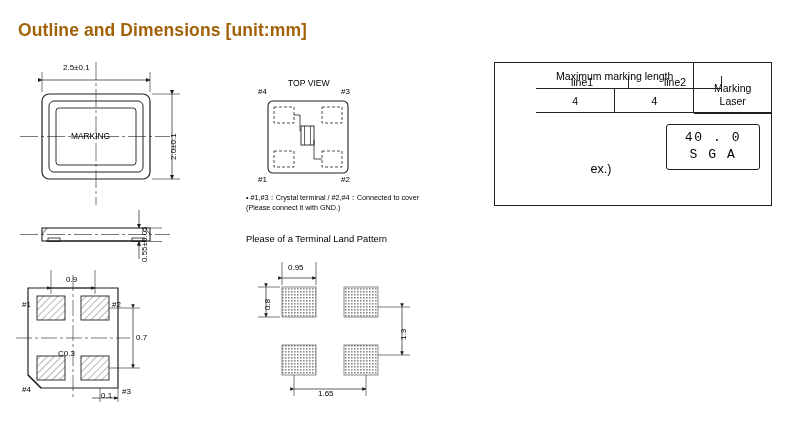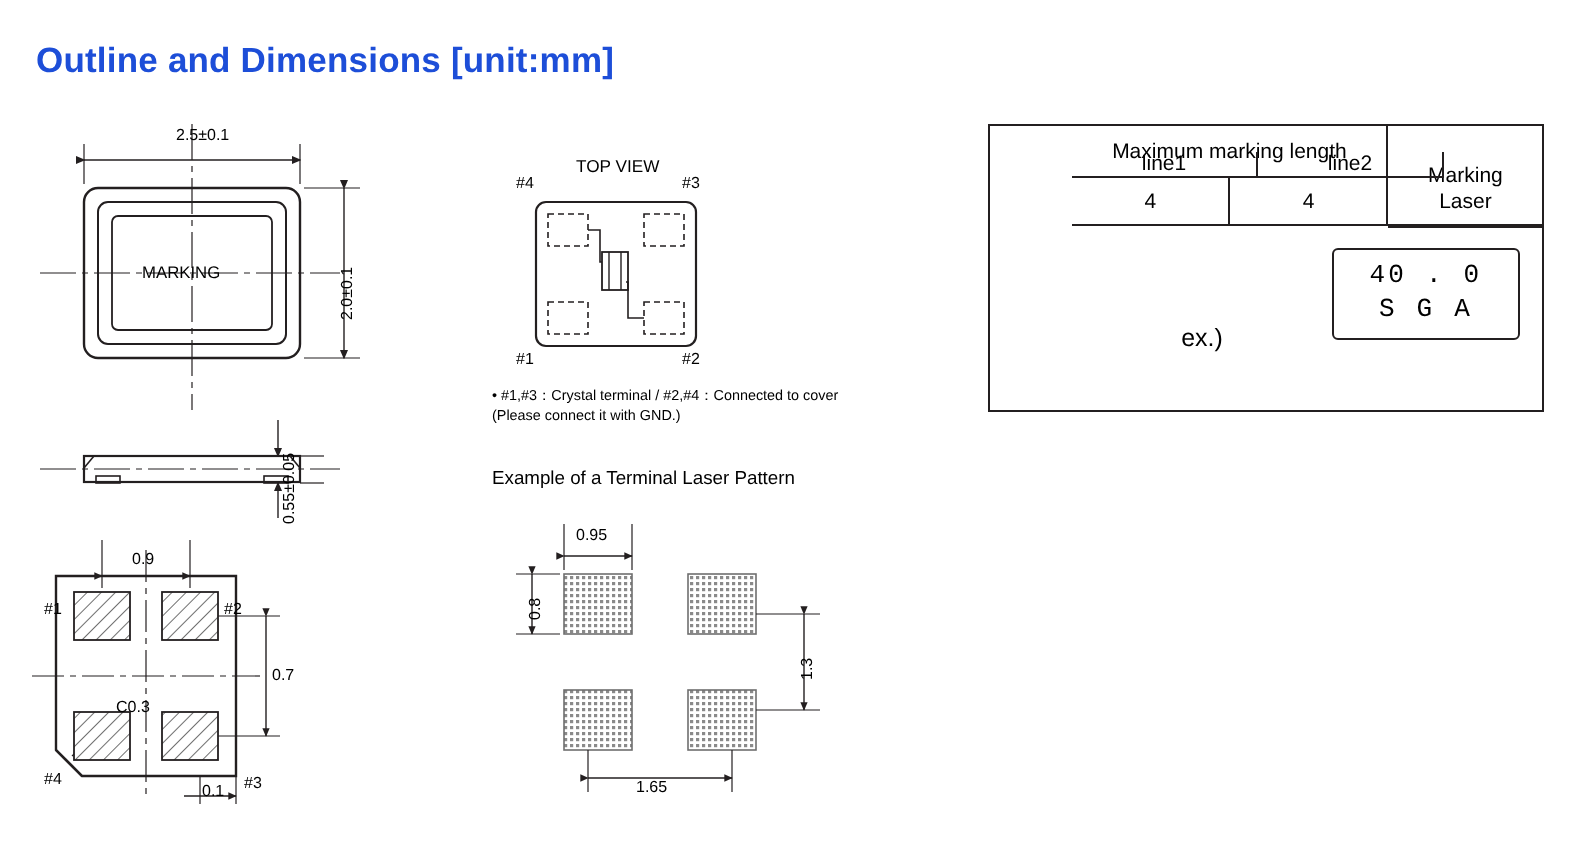--- a/index.html
+++ b/index.html
@@ -19,21 +19,21 @@
     position: absolute;
     left: 0; top: 0;
     width: 785px; height: 429px;
   }
   #title {
     position: absolute;
     left: 18px;
     top: 20px;
     font-size: 17.5px;
     font-weight: bold;
-    color: #1d4ed8;
+    color: #a16207;
     letter-spacing: 0.1px;
     white-space: nowrap;
   }
   .lbl {
     position: absolute;
     font-size: 8px;
     white-space: nowrap;
     line-height: 1;
   }
   .lbl.v {
@@ -216,21 +216,21 @@
       <line x1="378" y1="355" x2="410" y2="355" stroke-width="0.6"></line>
       <line x1="402" y1="307" x2="402" y2="355" stroke-width="0.7" marker-start="url(#arS)" marker-end="url(#arS)"></line>
 
       <line x1="294" y1="375" x2="294" y2="396" stroke-width="0.6"></line>
       <line x1="366" y1="375" x2="366" y2="396" stroke-width="0.6"></line>
       <line x1="294" y1="389" x2="366" y2="389" stroke-width="0.7" marker-start="url(#arS)" marker-end="url(#arS)"></line>
 
     </g>
   </svg>
 
-  <div class="lbl" style="left:88px; top:64px;text-align:center;">2.5±0.1</div>
+  <div class="lbl" style="left:63px; top:64px;text-align:center;">2.5±0.1</div>
   <div class="lbl v" style="left:170px; top:160px;">2.0±0.1</div>
   <div class="lbl" style="left:71px; top:132px; font-size:8.4px;">MARKING</div>
   <div class="lbl v" style="left:141px; top:262px;">0.55±0.05</div>
 
   <div class="lbl" style="left:22px; top:301px;">#1</div>
   <div class="lbl" style="left:112px; top:301px;">#2</div>
   <div class="lbl" style="left:22px; top:386px;">#4</div>
   <div class="lbl" style="left:122px; top:388px;">#3</div>
   <div class="lbl" style="left:66px; top:276px;">0.9</div>
   <div class="lbl" style="left:136px; top:334px;">0.7</div>
@@ -238,21 +238,21 @@
   <div class="lbl" style="left:101px; top:392px;">0.1</div>
 
   <div class="lbl" style="left:288px; top:79px; font-size:8.6px;">TOP VIEW</div>
   <div class="lbl" style="left:258px; top:88px;">#4</div>
   <div class="lbl" style="left:341px; top:88px;">#3</div>
   <div class="lbl" style="left:258px; top:176px;">#1</div>
   <div class="lbl" style="left:341px; top:176px;">#2</div>
   <div class="note" style="left:246px; top:193px;">• #1,#3：Crystal terminal / #2,#4：Connected to cover</div>
   <div class="note" style="left:246px; top:203px;">(Please connect it with GND.)</div>
 
-  <div class="lbl" style="left:246px; top:234px; font-size:9.4px;">Example of a Terminal Laser Pattern</div>
+  <div class="lbl" style="left:246px; top:234px; font-size:9.4px;">Please of a Terminal Land Pattern</div>
   <div class="lbl" style="left:288px; top:264px;">0.95</div>
   <div class="lbl v" style="left:264px; top:310px;">0.8</div>
   <div class="lbl v" style="left:400px; top:340px;">1.3</div>
   <div class="lbl" style="left:318px; top:390px;">1.65</div>
 
   <div id="mark-table">
     <div class="row1">
       <div class="cell wide">Maximum marking length</div>
       <div class="cell mk last" style="height:51px; border-bottom:1px solid #231f20;">Marking</div>
     </div>

